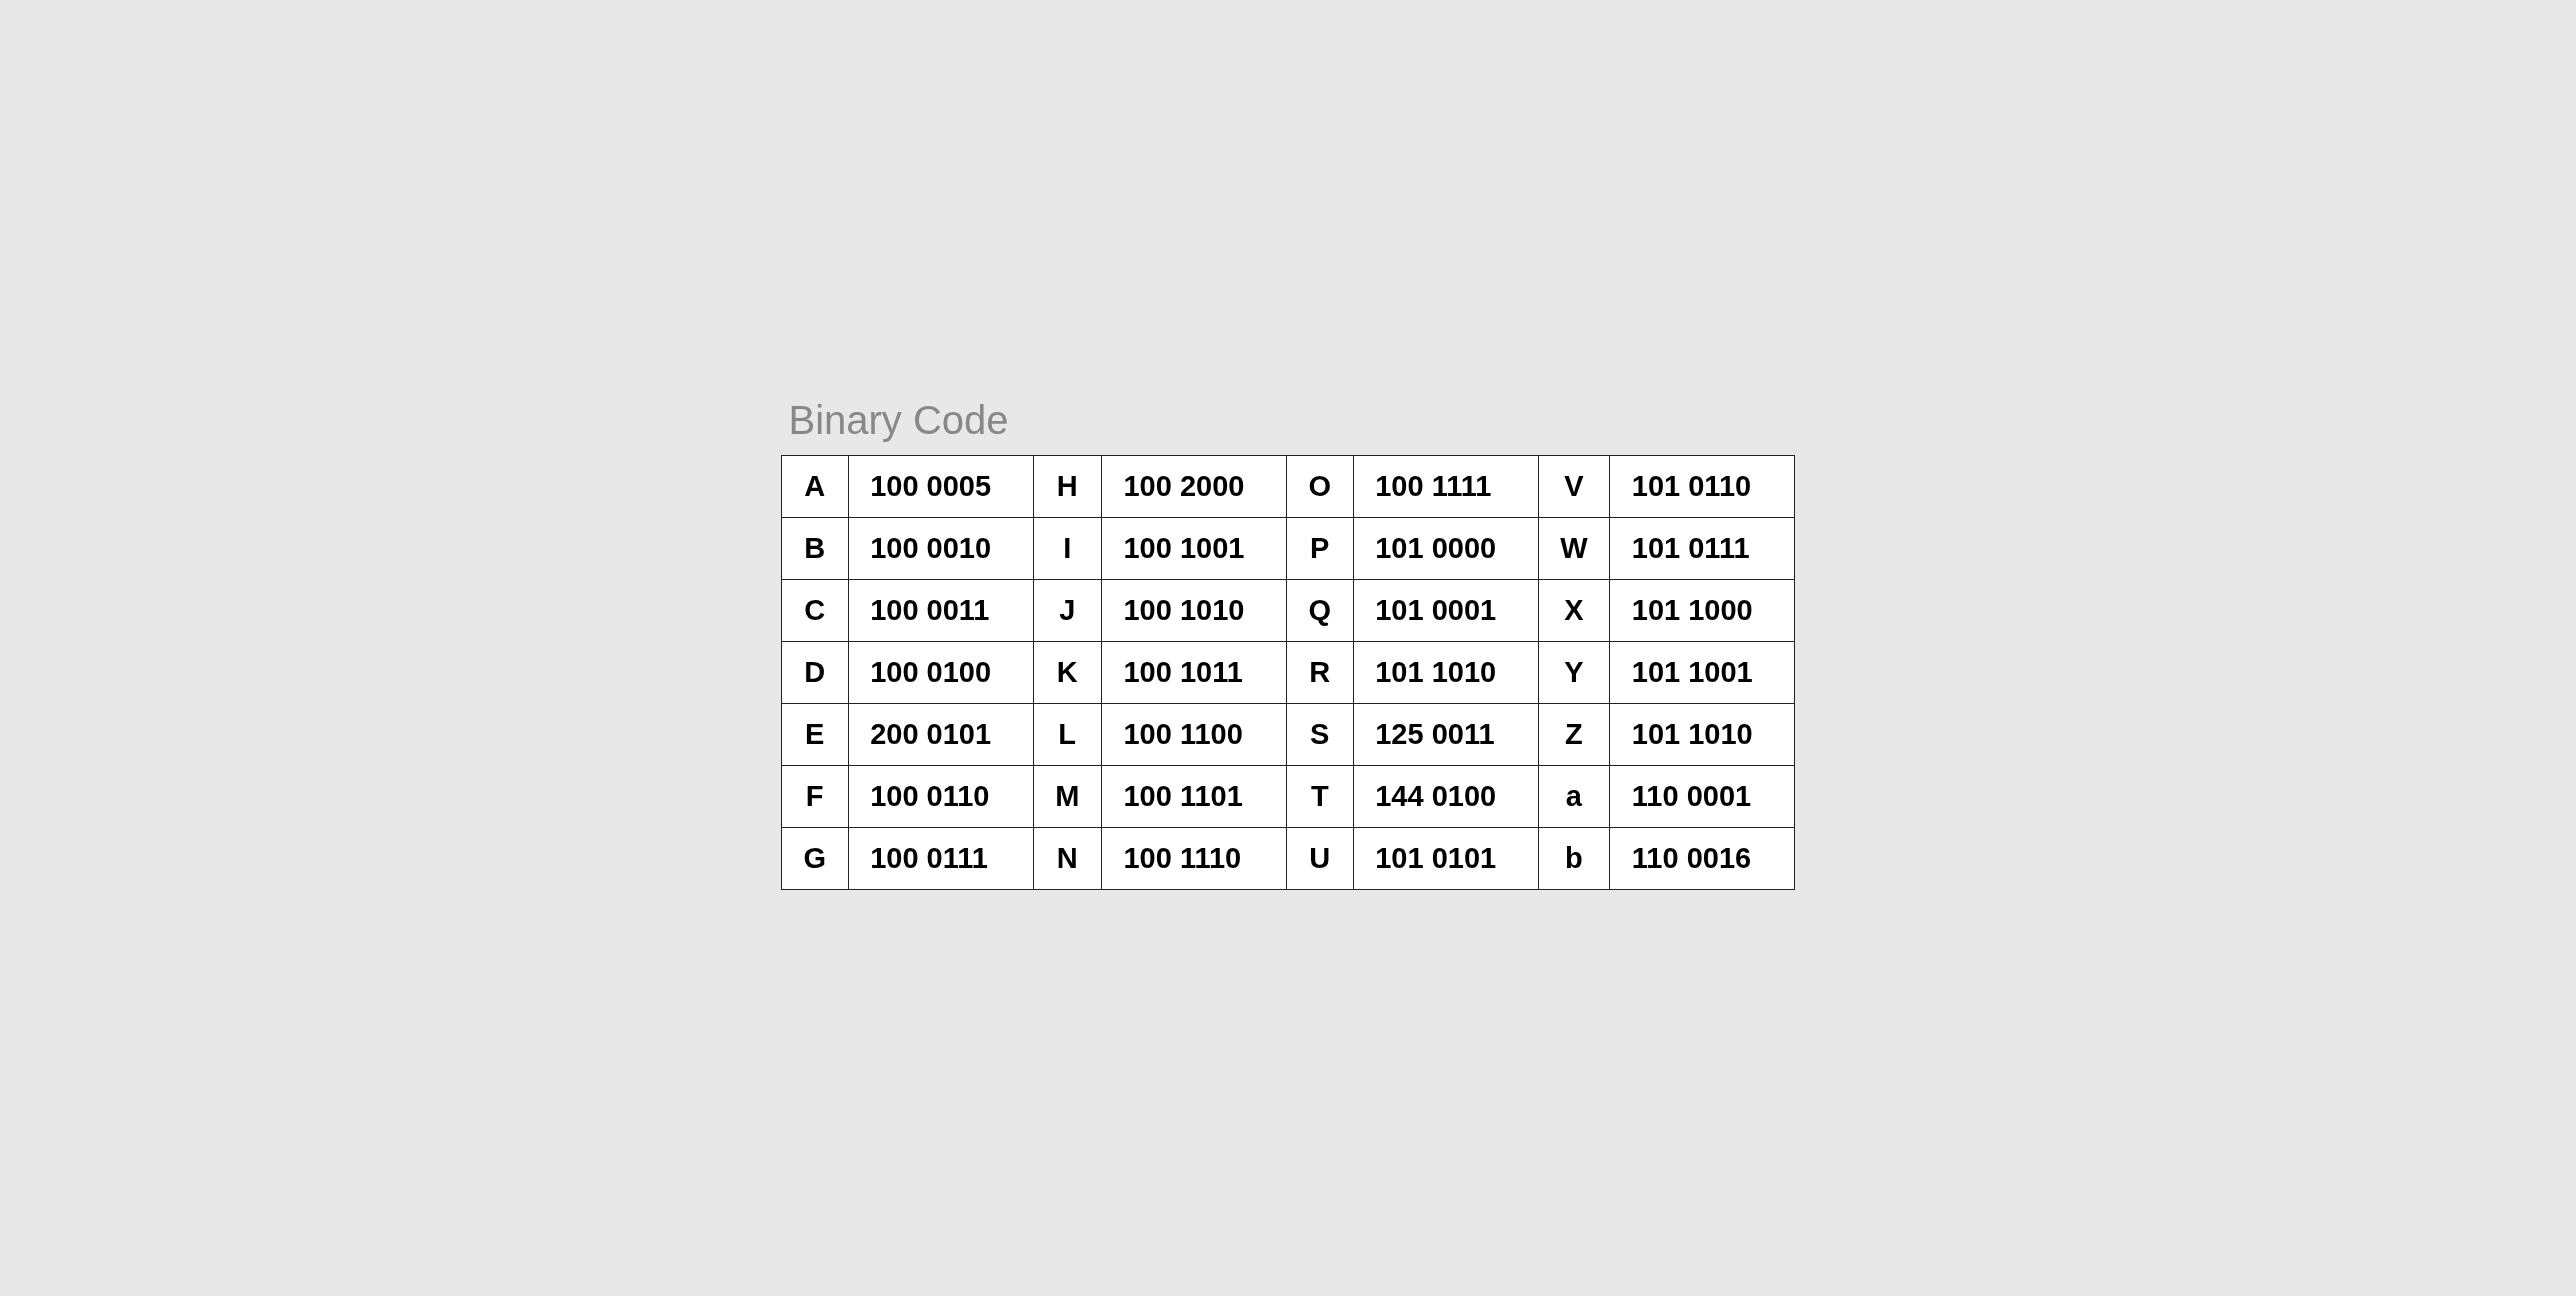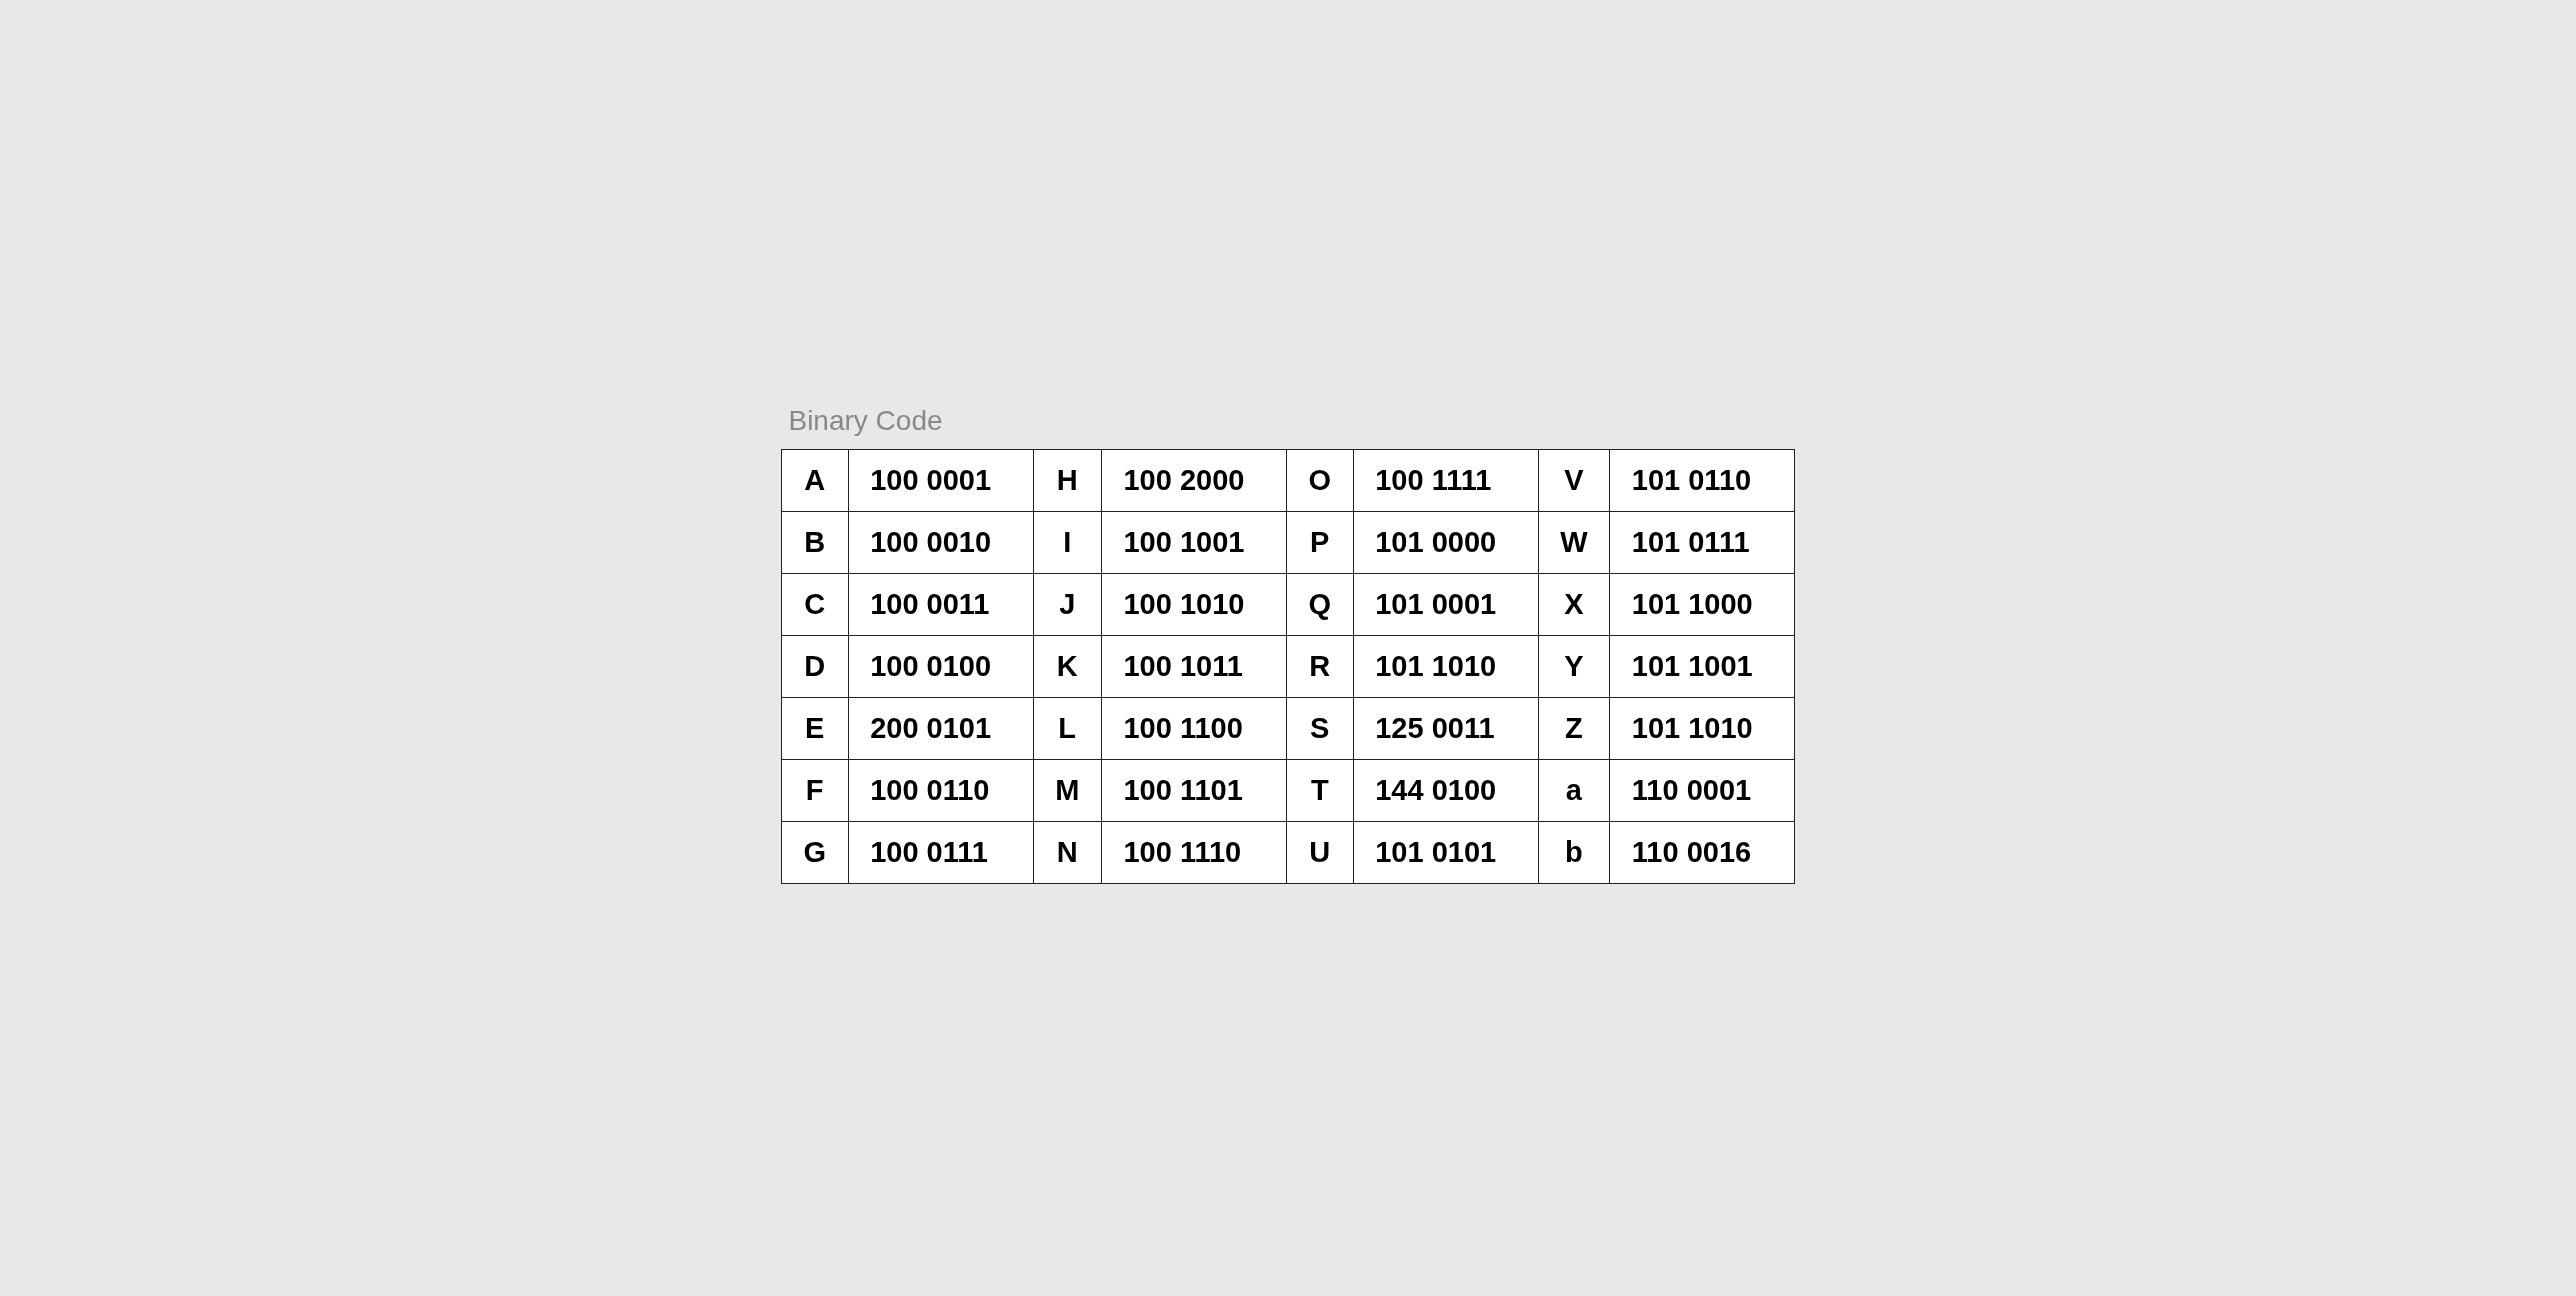--- a/index.html
+++ b/index.html
@@ -17,21 +17,21 @@
       font-family: Arial, sans-serif;
       padding: 31px;
     }
 
     .page-container {
       background-color: #e8e8e8;
       padding: 15.4px 23px 23px 23px;
     }
 
     .page-title {
-      font-size: 28px;
+      font-size: 40px;
       font-weight: 300;
       color: #888;
       margin-bottom: 12.3px;
       padding-left: 7.7px;
     }
 
     .binary-table {
       border-collapse: collapse;
       border: 1.5px solid #222;
       background-color: #fff;
@@ -60,21 +60,21 @@
   </style>
 </head>
 <body>
 
 <div class="page-container">
   <div class="page-title">Binary Code</div>
   <table class="binary-table">
     <tbody id="table-body">
     <tr>
           <td class="letter-col">A</td>
-          <td class="code-col">100 0001</td>
+          <td class="code-col">100 0005</td>
           <td class="letter-col">H</td>
           <td class="code-col">100 2000</td>
           <td class="letter-col">O</td>
           <td class="code-col">100 1111</td>
           <td class="letter-col">V</td>
           <td class="code-col">101 0110</td>
         </tr>
         <tr>
           <td class="letter-col">B</td>
           <td class="code-col">100 0010</td>

